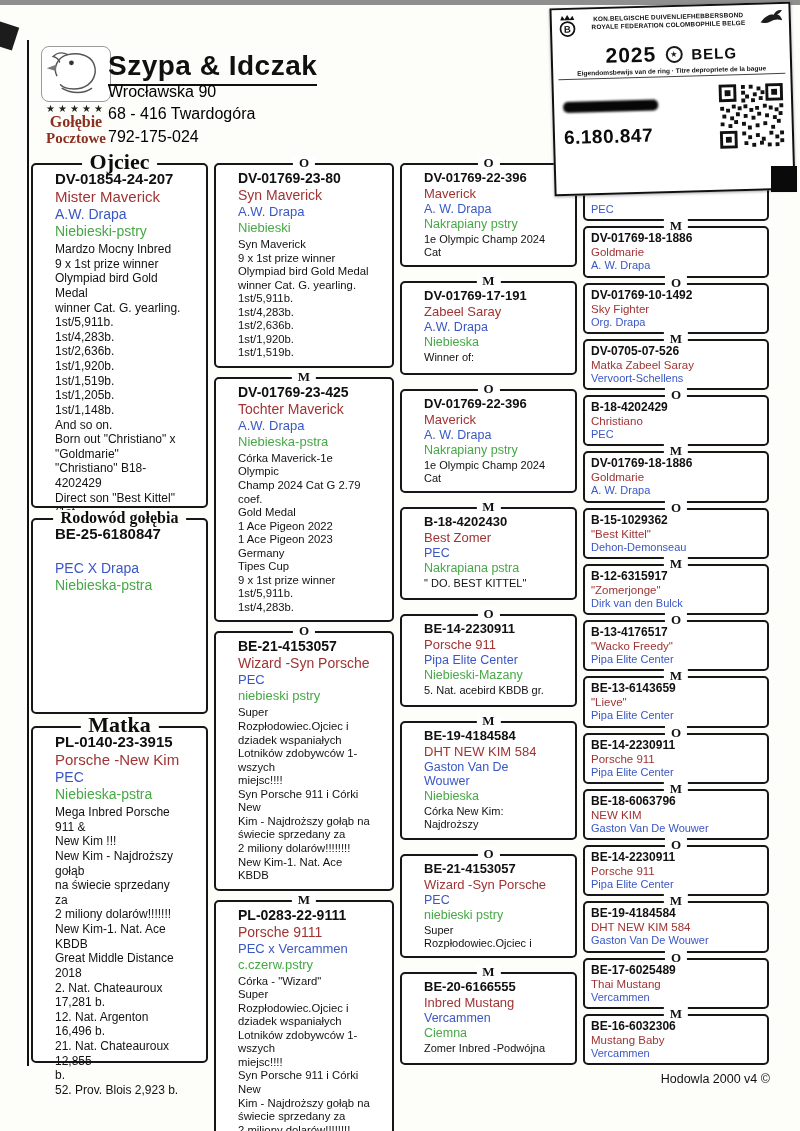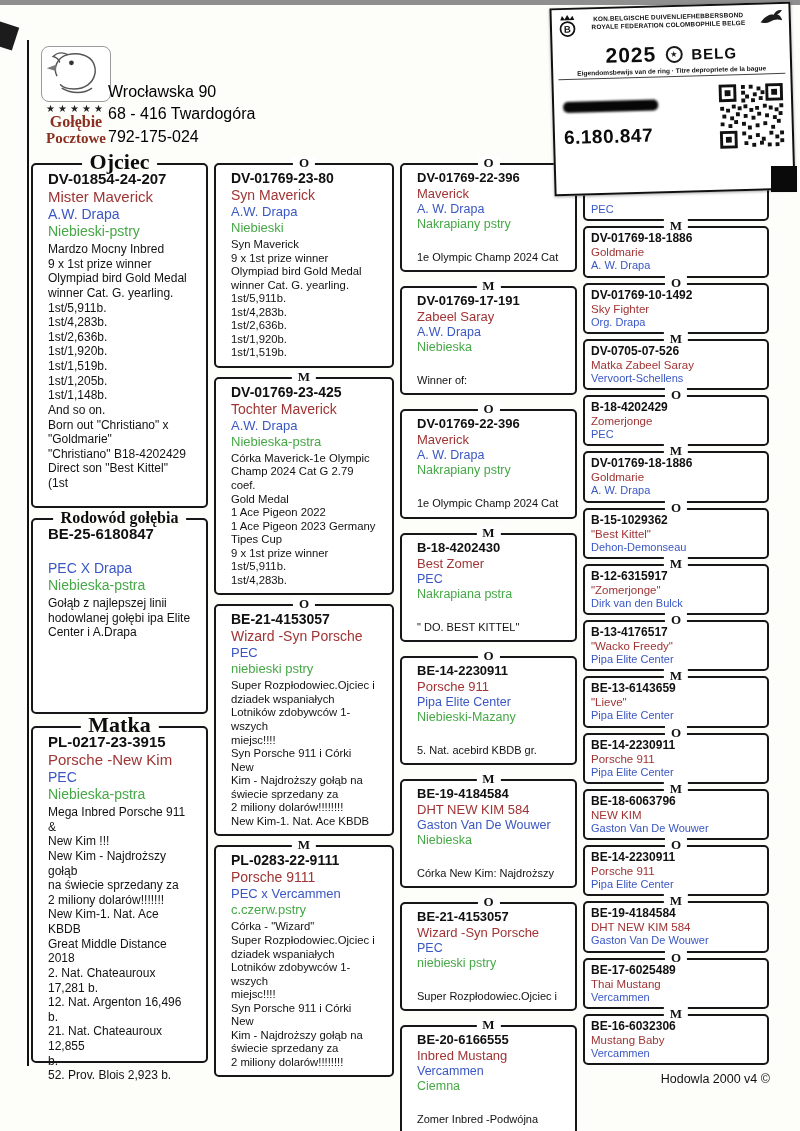--- a/index.html
+++ b/index.html
@@ -39,21 +39,21 @@
   .rl-number{font-size:19px;font-weight:600;color:#0b0b0b;letter-spacing:.5px}
   .rl-qr{flex:none}
 
   
   .col{position:absolute;display:flex;flex-direction:column}
   #col1{left:31px;top:163px;width:177px;height:902px}
   #col-gen2{left:214px;top:163px;width:180px;height:902px;gap:9px}
   #col-gen3{left:400px;top:163px;width:177px;height:902px;gap:14px}
   #col-gen4{left:583px;top:170px;width:186px;height:895px;gap:5px}
 
-  .pbox{position:relative;border:2px solid #161616;border-radius:5px;background:#fff;padding:5px 15px}
+  .pbox{position:relative;border:2px solid #161616;border-radius:5px;background:#fff;padding:5px 22px}
   #col-gen2 .pbox,#col-gen3 .pbox,#col-gen4 .pbox{flex:1 1 0}
   #col-gen4 .pbox{padding:3px 6px;border-width:2px}
   .pbox.partial{display:flex;flex-direction:column;justify-content:flex-end}
 
   .marker{position:absolute;top:-9px;left:50%;transform:translateX(-50%);background:#fff;padding:0 6px;
           font-family:"Liberation Serif",serif;font-weight:bold;font-size:13px;line-height:1;color:#111}
   .hdr{position:absolute;top:-14px;left:50%;transform:translateX(-50%);background:#fdfdfa;padding:0 8px;
        font-family:"Liberation Serif",serif;font-weight:bold;font-size:22px;line-height:1;color:#0d0d0d;white-space:nowrap}
   .subject .hdr{font-size:16px;top:-10px}
 
@@ -75,21 +75,21 @@
   .gen2 .ring{font-size:14px}
   .gen2 .name{font-size:14px}
   .gen2 .breeder{font-size:13px}
   .gen2 .colorline{font-size:13px}
   .gen2 .desc{font-size:11.3px;line-height:1.2;margin-top:3px}
 
   .gen3 .ring{font-size:13px}
   .gen3 .name{font-size:13px}
   .gen3 .breeder{font-size:12.5px}
   .gen3 .colorline{font-size:12.5px}
-  .gen3 .desc{font-size:11px;line-height:1.2;margin-top:20px}
+  .gen3 .desc{font-size:11px;line-height:1.2;margin-top:2px}
 
   .gen4 .ring{font-size:12px}
   .gen4 .name{font-size:11.5px;font-weight:normal}
   .gen4 .breeder{font-size:11px}
 
   .footer{position:absolute;right:30px;top:1072px;font-size:12.5px;color:#111}
 </style>
 </head>
 <body>
 
@@ -108,20 +108,21 @@
           <path d="M20 44 C30 50 44 50 52 44"></path>
         </g>
         <circle cx="30" cy="16" r="2.6" fill="#333"></circle>
         <path d="M13 18 L3 22 L13 25 Z" fill="#777"></path>
       </svg>
     </span>
     <div class="stars">★★★★★</div>
     <div class="logo-t1">Gołębie</div>
     <div class="logo-t2">Pocztowe</div>
   </div>
+  <div class="h-title">Szypa &amp; Idczak</div>
   <div class="h-addr">
     <div>Wrocławska 90</div>
     <div>68 - 416  Twardogóra</div>
     <div>792-175-024</div>
   </div>
 
   <div class="ring-label">
     <div class="rl-top">
       <span>
         <svg viewBox="0 0 24 30" width="21" height="27">
@@ -242,27 +243,24 @@
 Born out "Christiano" x
 "Goldmarie"
 "Christiano" B18-4202429
 Direct son "Best Kittel" (1st</div>
     </div>
     <div class="pbox subject" style="height:196px;margin-top:10px">
       <span class="hdr">Rodowód gołębia</span>
       <div class="ring">BE-25-6180847</div>
       <div class="breeder">PEC X Drapa</div>
       <div class="colorline">Niebieska-pstra</div>
-      <div class="desc">Gołąb z najlepszej linii
-hodowlanej gołębi ipa Elite
-Center i A.Drapa</div>
     </div>
     <div class="pbox mother" style="height:337px;margin-top:12px">
       <span class="hdr">Matka</span>
-      <div class="ring">PL-0217-23-3915</div>
+      <div class="ring">PL-0140-23-3915</div>
       <div class="name">Porsche -New Kim</div>
       <div class="breeder">PEC</div>
       <div class="colorline">Niebieska-pstra</div>
       <div class="desc">Mega Inbred Porsche 911 &amp;
 New Kim !!!
 New Kim - Najdroższy gołąb
 na świecie sprzedany za
 2 miliony dolarów!!!!!!!
 New Kim-1. Nat. Ace KBDB
 Great Middle Distance 2018
@@ -424,21 +422,21 @@
       </div>
       <div class="pbox gen4">
         <span class="marker">M</span>
         <div class="ring">DV-0705-07-526</div>
         <div class="name">Matka Zabeel Saray</div>
         <div class="breeder">Vervoort-Schellens</div>
       </div>
       <div class="pbox gen4">
         <span class="marker">O</span>
         <div class="ring">B-18-4202429</div>
-        <div class="name">Zomerjonge</div>
+        <div class="name">Christiano</div>
         <div class="breeder">PEC</div>
       </div>
       <div class="pbox gen4">
         <span class="marker">M</span>
         <div class="ring">DV-01769-18-1886</div>
         <div class="name">Goldmarie</div>
         <div class="breeder">A. W. Drapa</div>
       </div>
       <div class="pbox gen4">
         <span class="marker">O</span>

